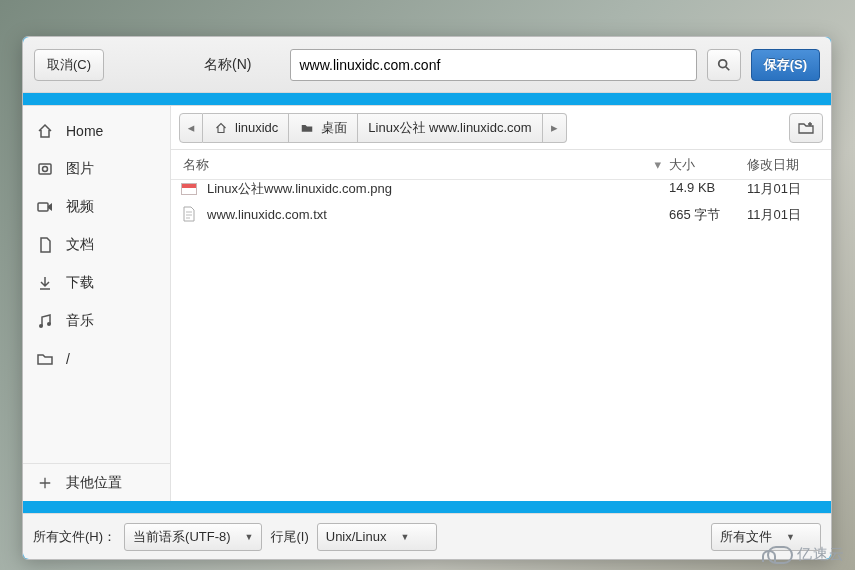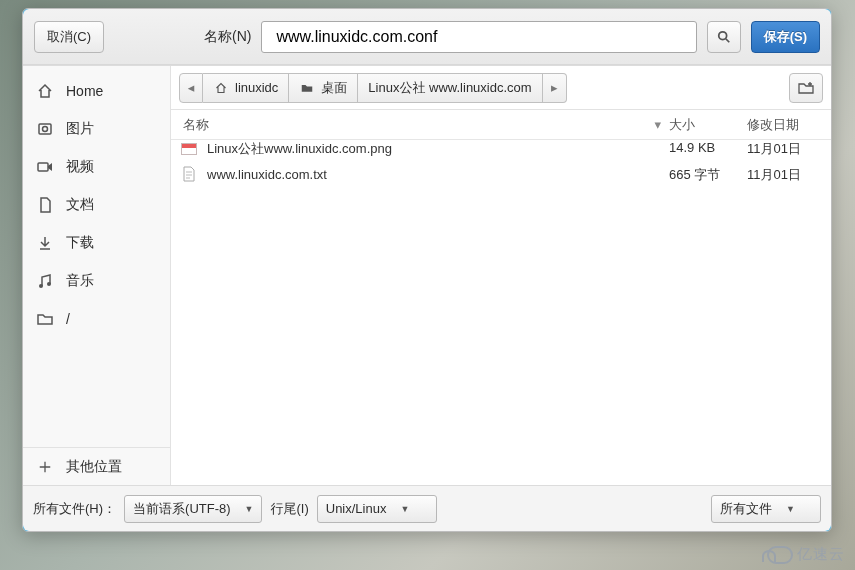--- a/index.html
+++ b/index.html
@@ -1,22 +1,22 @@
 <!DOCTYPE html>
 <html><head>
 <meta charset="utf-8">
 <style>
 * { box-sizing: border-box; margin: 0; padding: 0; font-family: sans-serif; }
 body { width: 855px; height: 570px; background: linear-gradient(135deg,#7a8a7f 0%,#aab5ad 45%,#c7c8bf 70%,#a8a89a 100%); overflow: hidden; position: relative; }
-.dialog { position: absolute; top: 8px; left: 22px; width: 810px; height: 524px; background: #0ea5e9; border: 1px solid #bdbdbd; border-radius: 6px; box-shadow: 0 4px 20px rgba(0,0,0,0.25); display: flex; flex-direction: column; }
+.dialog { position: absolute; top: 36px; left: 22px; width: 810px; height: 524px; background: #0ea5e9; border: 1px solid #bdbdbd; border-radius: 6px; box-shadow: 0 4px 20px rgba(0,0,0,0.25); display: flex; flex-direction: column; gap: 12px; }
 .topbar { height: 56px; display: flex; align-items: center; padding: 0 11px; gap: 10px; background: linear-gradient(#f2f2f2,#e8e8e8); border-radius: 6px 6px 0 0; border-bottom: 1px solid #d8d8d8; }
 .btn { height: 32px; padding: 0 12px; background: linear-gradient(#fdfdfd,#eaeaea); border: 1px solid #b7b7b7; border-radius: 4px; display: flex; align-items: center; justify-content: center; font-size: 13px; color: #2e2e2e; cursor: pointer; }
 .btn.primary { background: linear-gradient(#4a90d9,#2a72c0); color: #fff; border: 1px solid #1e5a9e; font-weight: bold; text-shadow: 0 -1px 0 rgba(0,0,0,.3); }
 .name-label { font-size: 14px; color: #2e2e2e; margin-left: 90px; }
-.name-input { flex: 1; height: 32px; padding: 0 14px; font-size: 16px; border: 1px solid #a8a8a8; border-radius: 3px; background: #fff; outline: none; }
+.name-input { flex: 1; height: 32px; padding: 0 8px; font-size: 14px; border: 1px solid #a8a8a8; border-radius: 3px; background: #fff; outline: none; margin-left: 29px; }
 .sq-btn { width: 34px; height: 32px; }
 .mid { flex: 1; display: flex; border-top: 1px solid #dcdcdc; min-height: 0; }
 .sidebar { width: 148px; background: #f8f8f8; border-right: 1px solid #e2e2e2; padding-top: 6px; display: flex; flex-direction: column; }
 .sb-item { height: 38px; display: flex; align-items: center; gap: 13px; padding: 0 14px; font-size: 14px; color: #2e2e2e; cursor: pointer; text-align: center; }
 .sb-spacer { flex:1 }
 .ico { width: 16px; height: 16px; display: inline-flex; align-items: center; justify-content: center; color: #555; }
 .filearea { flex: 1; background: #fff; display: flex; flex-direction: column; }
 .pathbar { height: 44px; border-bottom: 1px solid #e2e2e2; display: flex; align-items: center; padding: 0 8px; gap: 0; }
 .pathseg { height: 30px; border: 1px solid #c0c0c0; background: linear-gradient(#fafafa,#ececec); font-size: 13px; display: flex; align-items: center; padding: 0 10px; gap: 6px; cursor: pointer; color: #2e2e2e; }
 .pathseg:first-child { border-radius: 4px 0 0 4px; }

